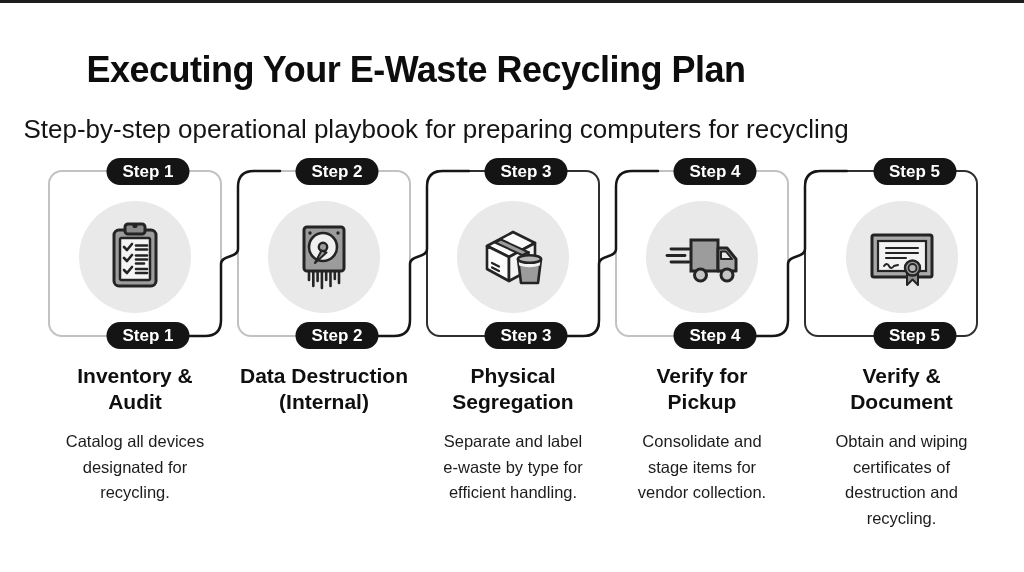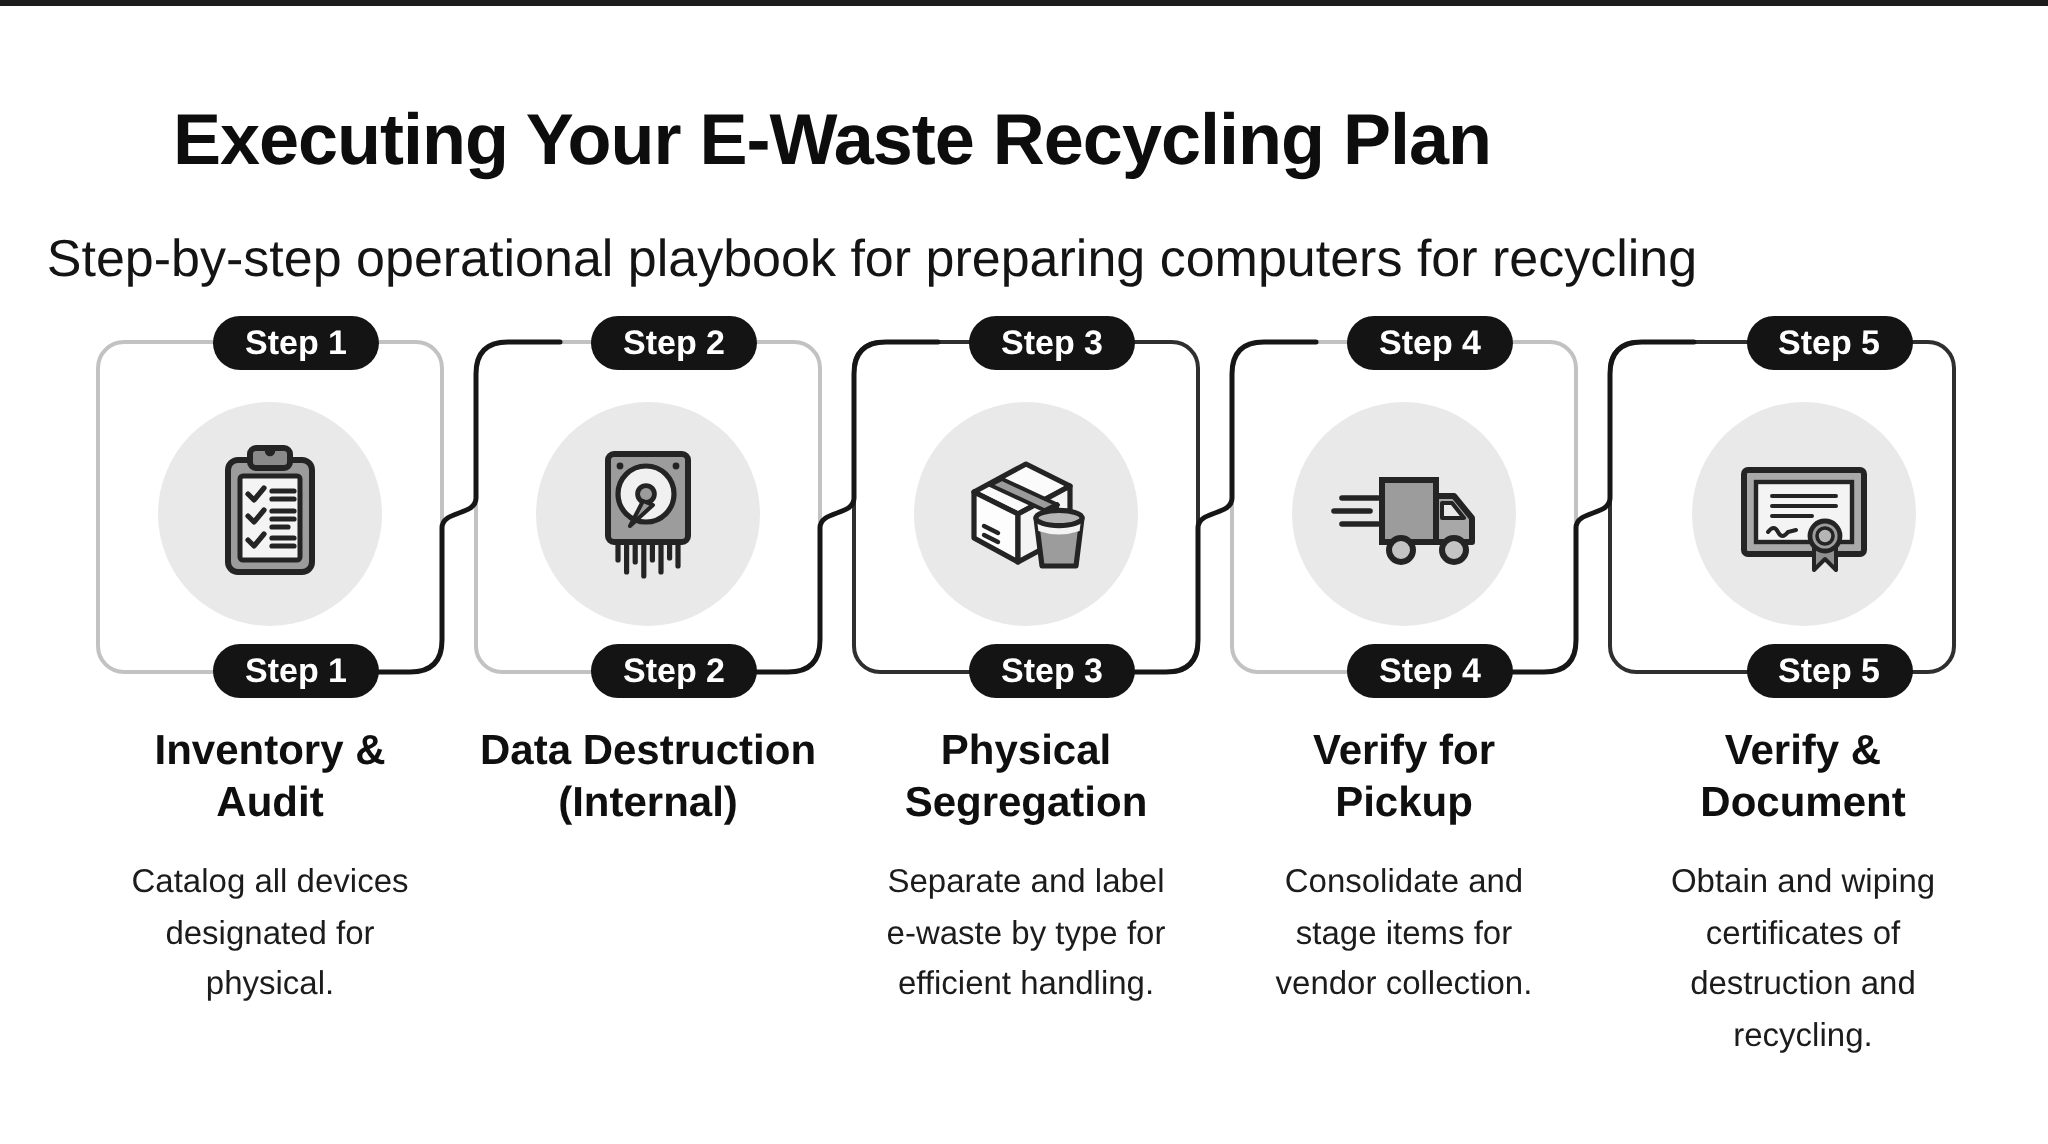--- a/index.html
+++ b/index.html
@@ -88,21 +88,21 @@
           <line x1="39" y1="50" x2="50" y2="50"></line>
             <line x1="39" y1="54" x2="50" y2="54"></line>
         </g>
       </svg>
     </div>
     <div class="badge bottom">Step 1</div>
     <div class="step-title">Inventory &amp;
 Audit</div>
     <div class="step-desc">Catalog all devices
 designated for
-physical.</div>
+recycling.</div>
   </div>
 
   <div class="step-col" style="left:229.5px">
     <div class="badge top">Step 2</div>
     <div class="icon-circle">
       <svg width="76" height="76" viewBox="0 0 76 76">
         <rect x="18" y="8" width="40" height="44" rx="3" fill="#9c9c9c" stroke="#242424" stroke-width="3"></rect>
         <circle cx="24" cy="14" r="1.7" fill="#242424"></circle>
         <circle cx="52" cy="14" r="1.7" fill="#242424"></circle>
         <circle cx="37" cy="28" r="14" fill="#f0f0f0" stroke="#242424" stroke-width="2.6"></circle>

